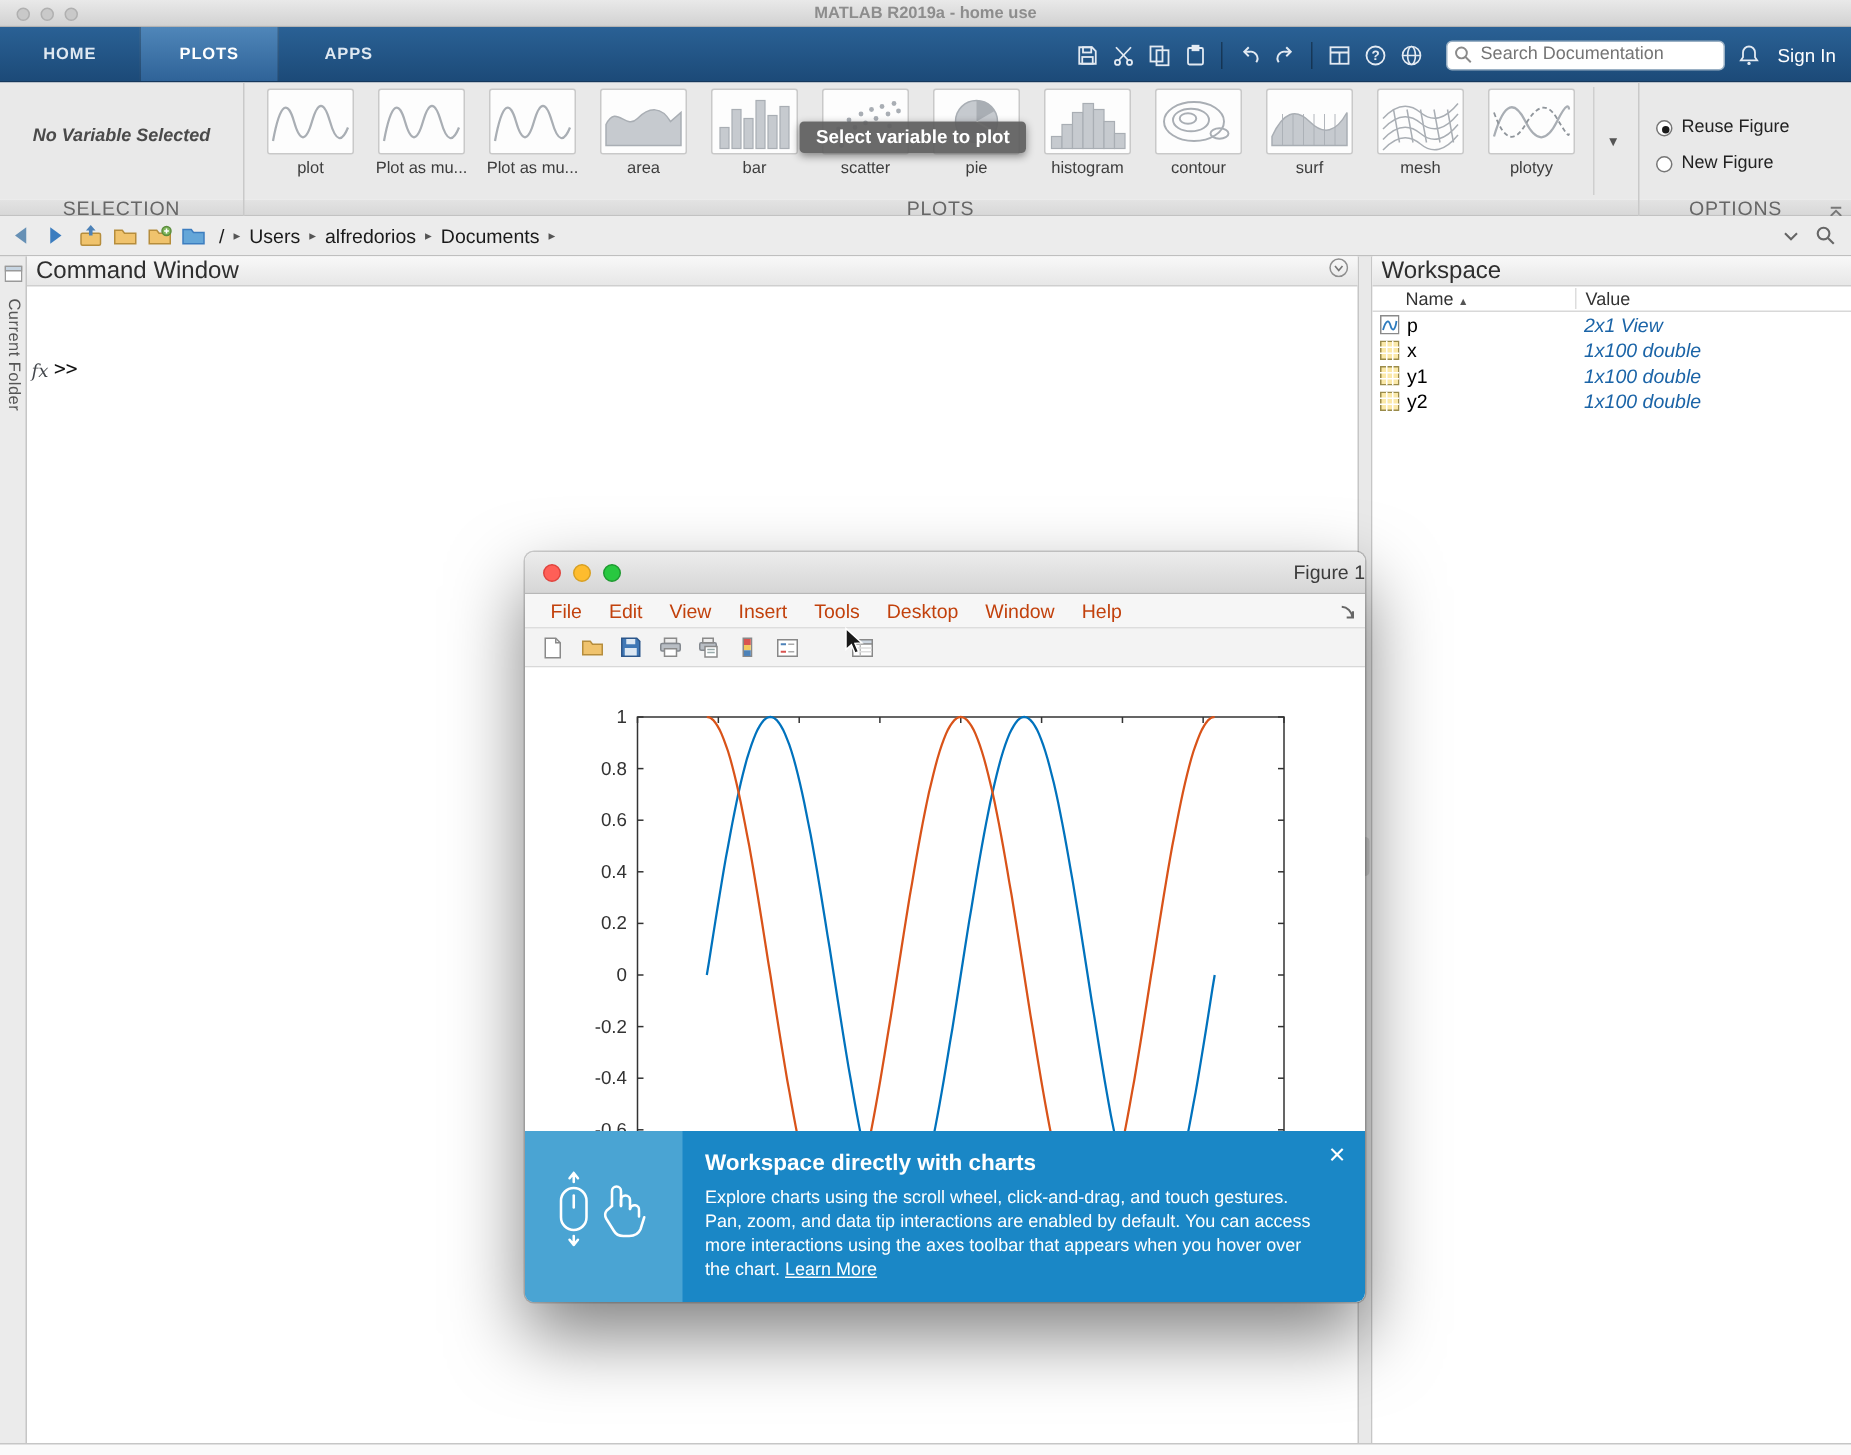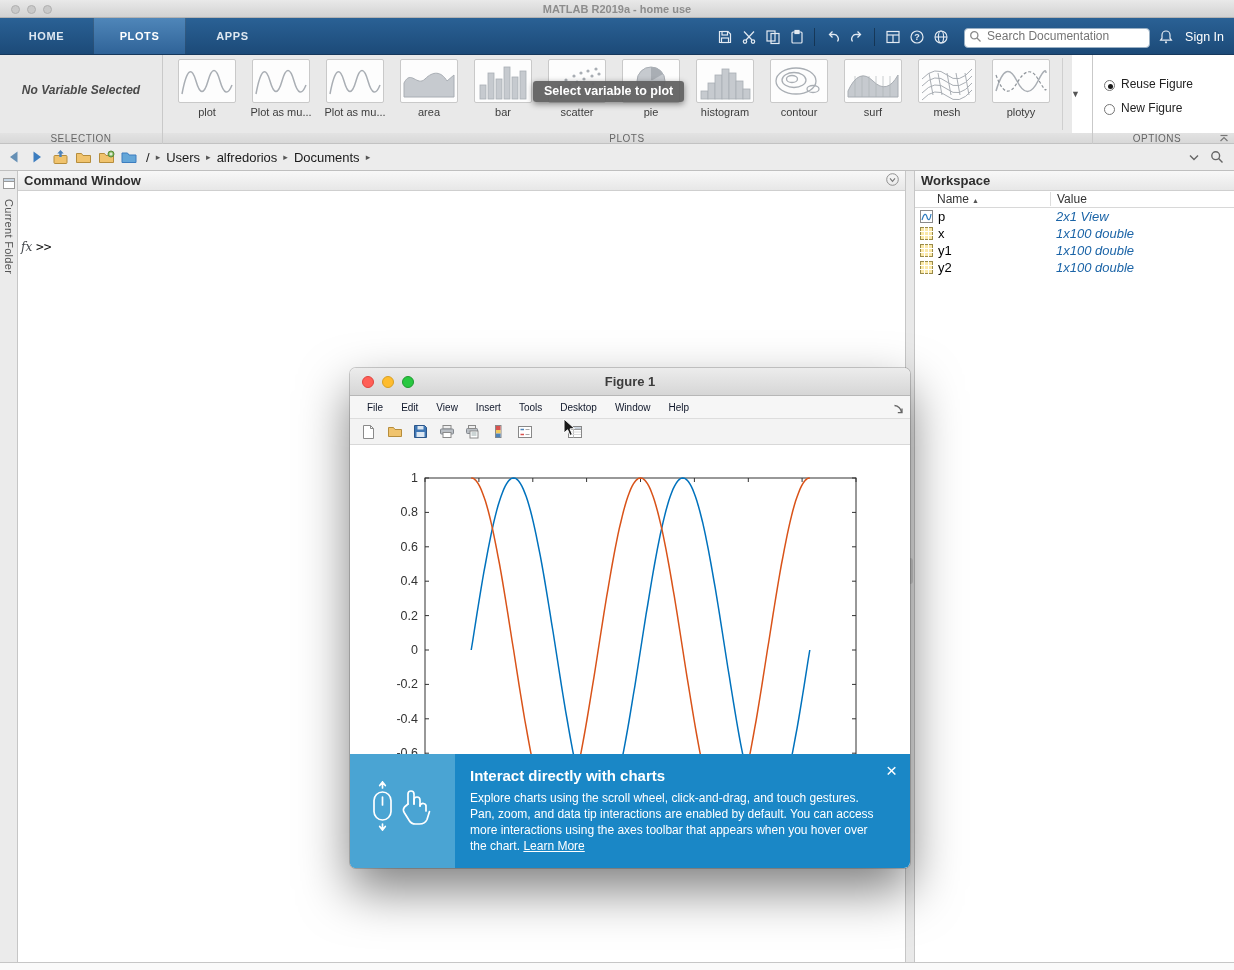--- a/index.html
+++ b/index.html
@@ -18,54 +18,54 @@
 .tab.active{background:linear-gradient(#4f86b9,#2f6398);color:#fff;border-left:1px solid rgba(0,0,0,.25);border-right:1px solid rgba(0,0,0,.25)}
 .quickbar{position:absolute;right:0;top:0;height:37px;display:flex;align-items:center;gap:7px;padding-right:10px}
 .qicon{width:17px;height:17px;display:flex;align-items:center;justify-content:center}
 .qsep{width:1px;height:18px;background:rgba(0,0,0,.35);margin:0 2px}
 .searchbox{position:relative;margin-left:8px}
 .searchbox input{width:186px;height:20px;border:1px solid #9ab0c4;border-radius:4px;background:#fff;font-size:12px;padding:0 6px 4px 22px;color:#333;font-family:"Liberation Sans",sans-serif}
 .searchbox .mag{position:absolute;left:5px;top:3.5px}
 .signin{color:#fff;font-size:12.5px;margin-left:4px}
 
 
-.ribbon{position:absolute;left:0;top:55px;width:1072px;height:78px;background:#e9e9e9}
+.ribbon{position:absolute;left:0;top:55px;width:1234px;height:78px;background:#e9e9e9}
 .vsep{position:absolute;top:55px;height:89px;width:1px;background:#c9c9c9;z-index:2}
 .novar{position:absolute;left:0;top:28px;width:162px;text-align:center;font-size:12px;font-weight:bold;font-style:italic;color:#4a4a4a}
 .gallery{position:absolute;left:170px;top:4px;display:flex}
 .gitem{width:74px;text-align:center;cursor:default}
 .gthumb{width:58px;height:44px;margin:0 auto;background:#fdfdfd;border:1px solid #c9c9c9;border-radius:2px;display:flex;align-items:center;justify-content:center}
 .gcap{margin-top:3px;font-size:11px;color:#3d3d3d;white-space:nowrap;overflow:hidden}
 .gallery-drop{position:absolute;left:1062px;top:3px;width:26px;height:72px;border-left:1px solid #cfcfcf;display:flex;align-items:center;justify-content:center;color:#555;font-size:9px}
 .ribbon-tooltip{position:absolute;left:533px;top:26px;height:21px;line-height:21px;padding:0 11px;background:rgba(95,95,95,.93);color:#fff;font-size:12.5px;font-weight:bold;border-radius:3px;box-shadow:0 2px 6px rgba(0,0,0,.45);z-index:6;white-space:nowrap}
 .options{position:absolute;left:1092px;top:14px;width:142px;padding-left:12px}
 .radio-row{display:flex;align-items:flex-end;height:22px;margin-bottom:2px}
 .radio{width:11px;height:11px;border:1px solid #767676;border-radius:50%;background:#fff;position:relative}
 .radio.sel::after{content:"";position:absolute;left:2.5px;top:2.5px;width:5px;height:5px;border-radius:50%;background:#1a1a1a}
 .radio-label{font-size:12px;color:#222;margin-left:6px}
 
 
-.captions{position:absolute;left:0;top:133px;width:1234px;height:11px;background:linear-gradient(#e3e3e3,#d8d8d8);border-bottom:1px solid #c2c2c2;font-size:10px;color:#666;letter-spacing:.5px}
+.captions{position:absolute;left:0;top:133px;width:1234px;height:11px;background:linear-gradient(#e3e3e3,#d8d8d8);border-bottom:1px solid #c2c2c2;font-size:13px;color:#666;letter-spacing:.5px}
 .cap{position:absolute;top:0;line-height:11px;text-align:center}
 .collapse-ribbon{position:absolute;right:5px;top:1px}
 
 
 .addressbar{position:absolute;left:0;top:144px;width:1234px;height:27px;background:#ececec;border-bottom:1px solid #bfbfbf;display:flex;align-items:center;gap:5px;padding:0 8px 0 5px}
 .aicon{width:18px;height:18px;display:flex;align-items:center;justify-content:center}
 .crumbs{display:flex;align-items:center;gap:6px;font-size:13px;color:#1a1a1a;margin-left:3px}
 .crumb-sep{color:#555;font-size:9px}
 .crumb{cursor:default}
 .aspacer{flex:1}
 
 
 .cf-strip{position:absolute;left:0;top:171px;width:18px;height:791px;background:#ebebeb;border-right:1px solid #c6c6c6}
 .cf-strip .mini{margin:4px auto 6px;display:block}
 .cf-label{writing-mode:vertical-rl;font-size:11px;color:#555;margin-left:3px;letter-spacing:.3px}
 .panel-header{height:20px;background:linear-gradient(#f8f8f8,#e7e7e7);border-bottom:1px solid #cfcfcf;display:flex;align-items:center;padding:0 6px}
-.panel-title{font-size:13px;font-weight:bold;color:#2e2e2e}
+.panel-title{font-size:16px;font-weight:normal;color:#2e2e2e}
 .panel-menu-btn{margin-left:auto}
 .cmdwin{position:absolute;left:18px;top:171px;width:888px;height:791px;background:#fff;border-right:1px solid #c6c6c6}
 .cw-content{position:relative;padding:7px 0 0 18px;font-family:"DejaVu Sans Mono",monospace;font-size:13px;line-height:17px;color:#111}
 .cw-line{white-space:pre}
 .prompt-row{margin-top:40px;position:relative}
 .fx{position:absolute;left:-15px;top:1px;font-family:"DejaVu Serif",serif;font-style:italic;font-size:12px;color:#44484d}
 .splitter{position:absolute;left:906px;top:171px;width:9px;height:791px;background:#e9e9e9;border-right:1px solid #c6c6c6}
 .splitter .grip{position:absolute;left:1px;top:387px;width:6px;height:26px;background:#cfcfcf;border-radius:3px}
 .workspace{position:absolute;left:915px;top:171px;width:366px;height:791px;background:#fff}
 .ws-colheader{height:17px;display:flex;align-items:center;border-bottom:1px solid #d8d8d8;font-size:12px;color:#333}
@@ -73,28 +73,28 @@
 .ws-colname .sort{font-size:7px;color:#555;margin-left:3px}
 .ws-colval{border-left:1px solid #ddd;padding-left:6px;flex:1}
 .ws-row{height:17px;display:flex;align-items:center;font-size:13px}
 .ws-icon{width:13px;height:13px;margin:0 5px 0 5px;display:flex}
 .ws-name{width:112px;color:#000}
 .ws-val{color:#1b64a7;font-style:italic;padding-left:6px}
 .bottomstrip{position:absolute;left:0;top:962px;width:1234px;height:8px;background:#fafafa;border-top:1px solid #c6c6c6}
 
 
 .figwin{position:absolute;left:350px;top:368px;width:560px;height:500px;background:#fff;border-radius:6px;overflow:hidden;box-shadow:0 22px 50px rgba(0,0,0,.5),0 0 0 1px rgba(0,0,0,.18);z-index:100}
-.fig-titlebar{height:28px;background:linear-gradient(#ececec,#d6d6d6);border-bottom:1px solid #b7b7b7;position:relative;text-align:center;line-height:28px;font-size:13px;font-weight:bold;color:#3c3c3c}
+.fig-titlebar{height:28px;background:linear-gradient(#ececec,#d6d6d6);border-bottom:1px solid #b7b7b7;position:relative;text-align:right;line-height:28px;font-size:13px;font-weight:normal;color:#3c3c3c}
 .fig-traffic{position:absolute;left:12px;top:8px;display:flex;gap:8px}
 .fig-traffic span{width:12px;height:12px;border-radius:50%}
 .tl-close{background:#ff5f57;border:1px solid #e0443e}
 .tl-min{background:#febc2e;border:1px solid #d8a023}
 .tl-zoom{background:#28c840;border:1px solid #1f9a31}
 .fig-menubar{height:23px;background:#f6f6f6;border-bottom:1px solid #ddd;display:flex;align-items:center;padding-left:8px;position:relative}
-.menu-item{padding:0 9px;font-size:10px;color:#0f172a;line-height:23px;cursor:default}
+.menu-item{padding:0 9px;font-size:13px;color:#c2410c;line-height:23px;cursor:default}
 .dock-btn{position:absolute;right:6px;top:5px}
 .fig-toolbar{height:26px;background:#f3f3f3;border-bottom:1px solid #d8d8d8;display:flex;align-items:center;gap:9px;padding-left:10px}
 .ficon{width:17px;height:17px;display:flex;align-items:center;justify-content:center}
 .fig-content{position:absolute;left:0;top:77px;right:0;bottom:0;background:#fff}
 .fig-content svg.plot{position:absolute;left:0;top:0}
 .cursor{position:absolute;left:213px;top:50px;z-index:120}
 
 
 .banner{position:absolute;left:0;right:0;bottom:0;height:114px;background:#1a87c6;z-index:110}
 .banner-iconbox{position:absolute;left:0;top:0;bottom:0;width:105px;background:#4aa4d3;display:flex;align-items:center;justify-content:center}
@@ -695,19 +695,19 @@
               <line x1="16.5" y1="19" x2="16.5" y2="27"></line>
               <path d="M16.5 4 l-2.8 3.5 M16.5 4 l2.8 3.5 M16.5 4 v6"></path>
               <path d="M16.5 52 l-2.8 -3.5 M16.5 52 l2.8 -3.5 M16.5 52 v-6"></path>
               <path d="M42 26 v-10 a3 3 0 0 1 6 0 v10"></path>
               <path d="M48 26 v-4 a3 3 0 0 1 6 0 v6"></path>
               <path d="M54 28 a3 3 0 0 1 6 1 v4"></path>
               <path d="M42 26 l-3.5 3 q-2 2.5 -0.3 5.5 l5 8 q2 3.5 6.3 3.5 h4 q5.5 0 7.5 -4.5 l2.5 -8"></path>
             </svg></span>
       </div>
       <div class="banner-text">
-        <div class="banner-title">Interact directly with charts</div>
+        <div class="banner-title">Workspace directly with charts</div>
         <div class="banner-body"><span>Explore charts using the scroll wheel, click-and-drag, and touch gestures. Pan, zoom, and data tip interactions are enabled by default. You can access more interactions using the axes toolbar that appears when you hover over the chart.</span> <a>Learn More</a></div>
       </div>
       <span class="banner-close">×</span>
     </div>
   </div>
 </div>
 
 </body></html>

